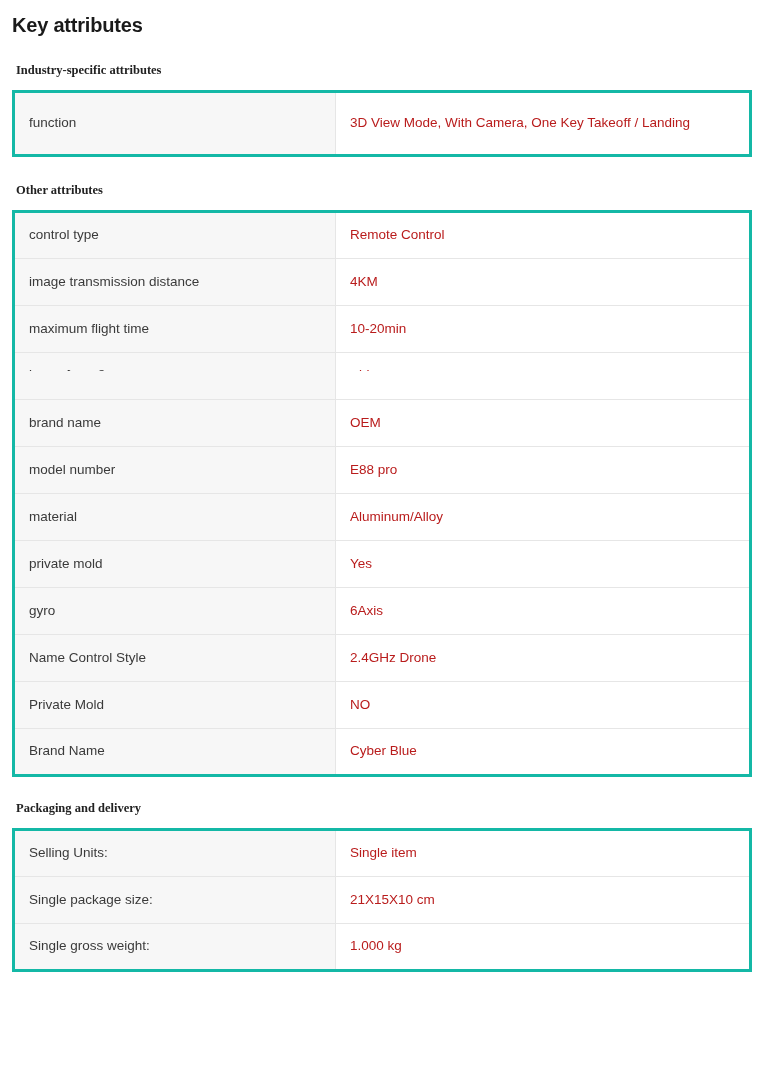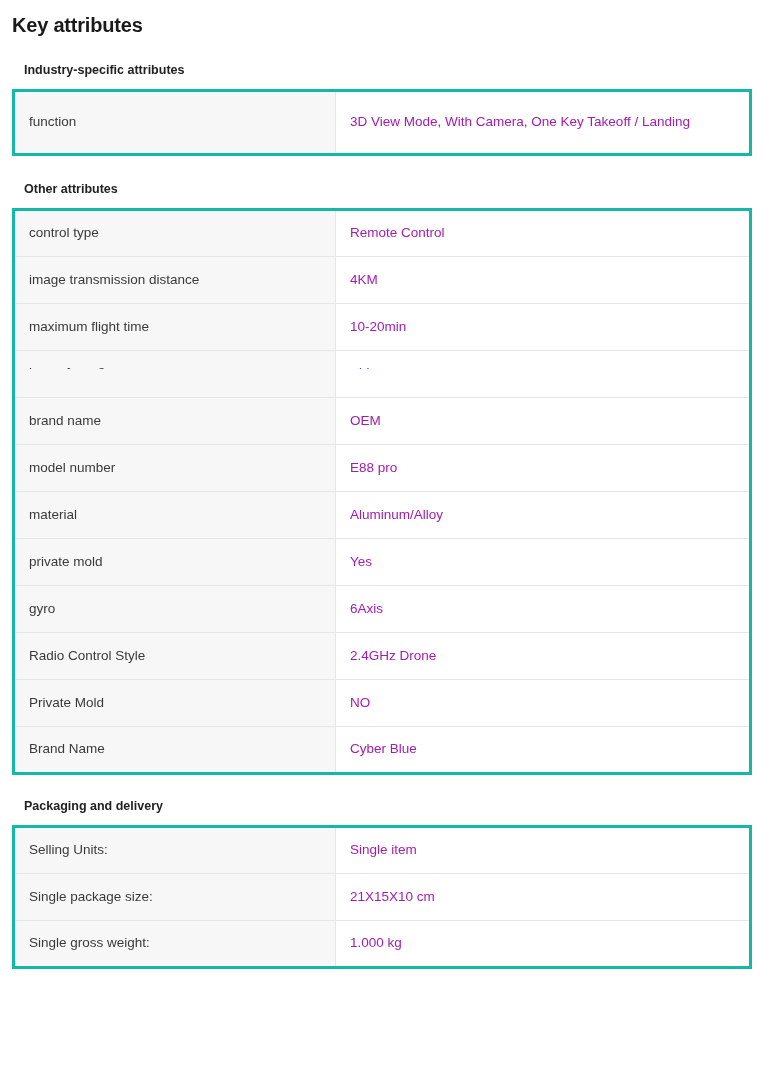--- a/index.html
+++ b/index.html
@@ -24,21 +24,22 @@
     font-weight: bold;
     color: #1a1a1a;
     margin: 8px 0 0 0;
     padding-top: 6px;
     letter-spacing: -0.2px;
   }
   .section-label {
     font-size: 12.5px;
     font-weight: bold;
     color: #222222;
-    margin: 26px 0 12px 12px;
+    margin: 26px 0 12px 4px;
+    font-family: Liberation Serif, serif;
   }
   .section-label.tight { margin-top: 24px; }
   table.attr-table {
     width: 740px;
     border-collapse: collapse;
     border: 3px solid #14b8a6;
     table-layout: fixed;
     font-size: 13.5px;
   }
   table.attr-table tr { height: 47px; }
@@ -49,21 +50,21 @@
     color: #2b2b2b;
     line-height: 1.5;
   }
   table.attr-table td.k {
     width: 322px;
     background: #f7f7f7;
     color: #3a3a3a;
   }
   table.attr-table td.v {
     background: #ffffff;
-    color: #a21caf;
+    color: #b91c1c;
   }
   .fn-row td { height: 64px; }
   .clipped-row td {
     height: 30px;
     padding-top: 0;
     padding-bottom: 0;
     overflow: hidden;
     position: relative;
   }
   .clipped-row td span {
@@ -130,21 +131,21 @@
       </tr>
       <tr>
         <td class="k">private mold</td>
         <td class="v">Yes</td>
       </tr>
       <tr>
         <td class="k">gyro</td>
         <td class="v">6Axis</td>
       </tr>
       <tr>
-        <td class="k">Radio Control Style</td>
+        <td class="k">Name Control Style</td>
         <td class="v">2.4GHz Drone</td>
       </tr>
       <tr>
         <td class="k">Private Mold</td>
         <td class="v">NO</td>
       </tr>
       <tr>
         <td class="k">Brand Name</td>
         <td class="v">Cyber Blue</td>
       </tr>

